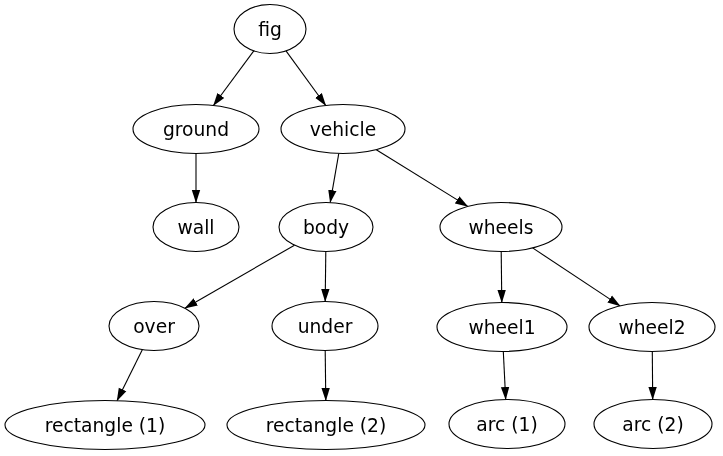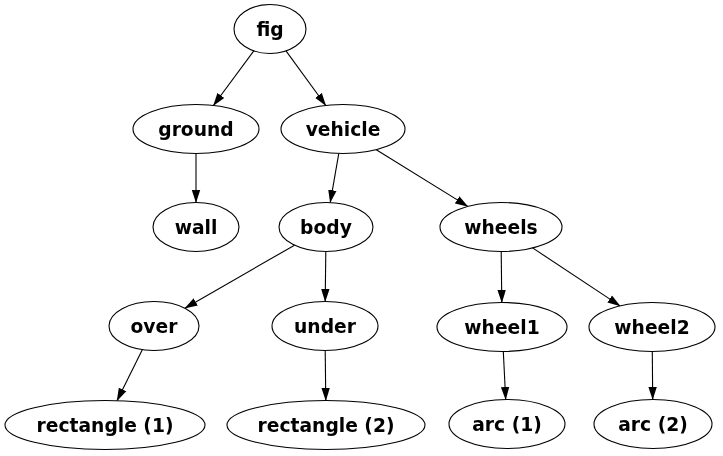--- a/index.html
+++ b/index.html
@@ -6,21 +6,20 @@
     margin: 0;
     padding: 0;
     background: #ffffff;
   }
   .canvas {
     position: relative;
     width: 723px;
     height: 456px;
     background: #ffffff;
     font-family: "DejaVu Sans", sans-serif;
-    font-weight: bold;
   }
   svg { display: block; }
   .node-ellipse {
     fill: #ffffff;
     stroke: #000000;
     stroke-width: 1.1;
   }
   .node-label {
     fill: #000000;
     font-family: "DejaVu Sans", sans-serif;

